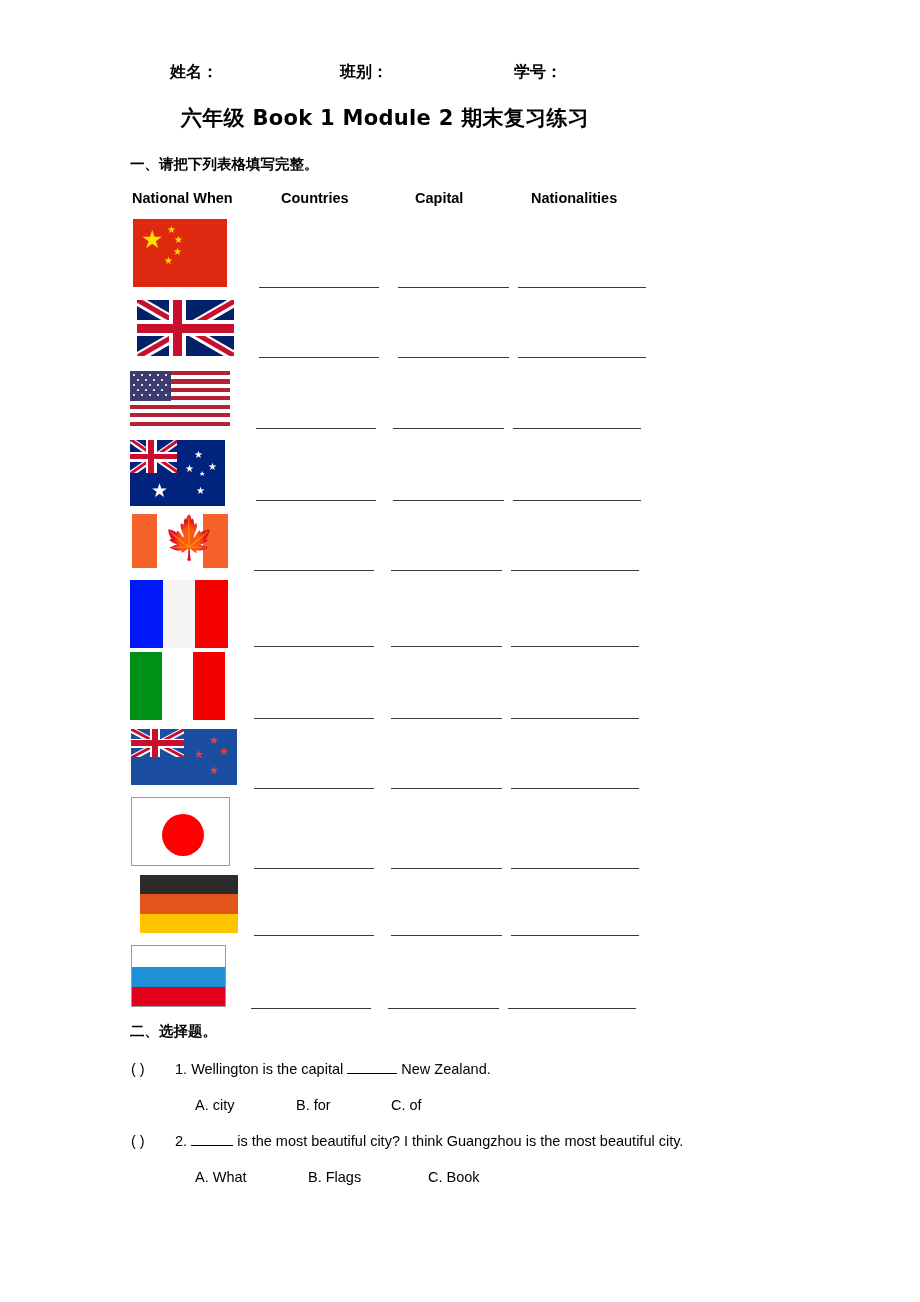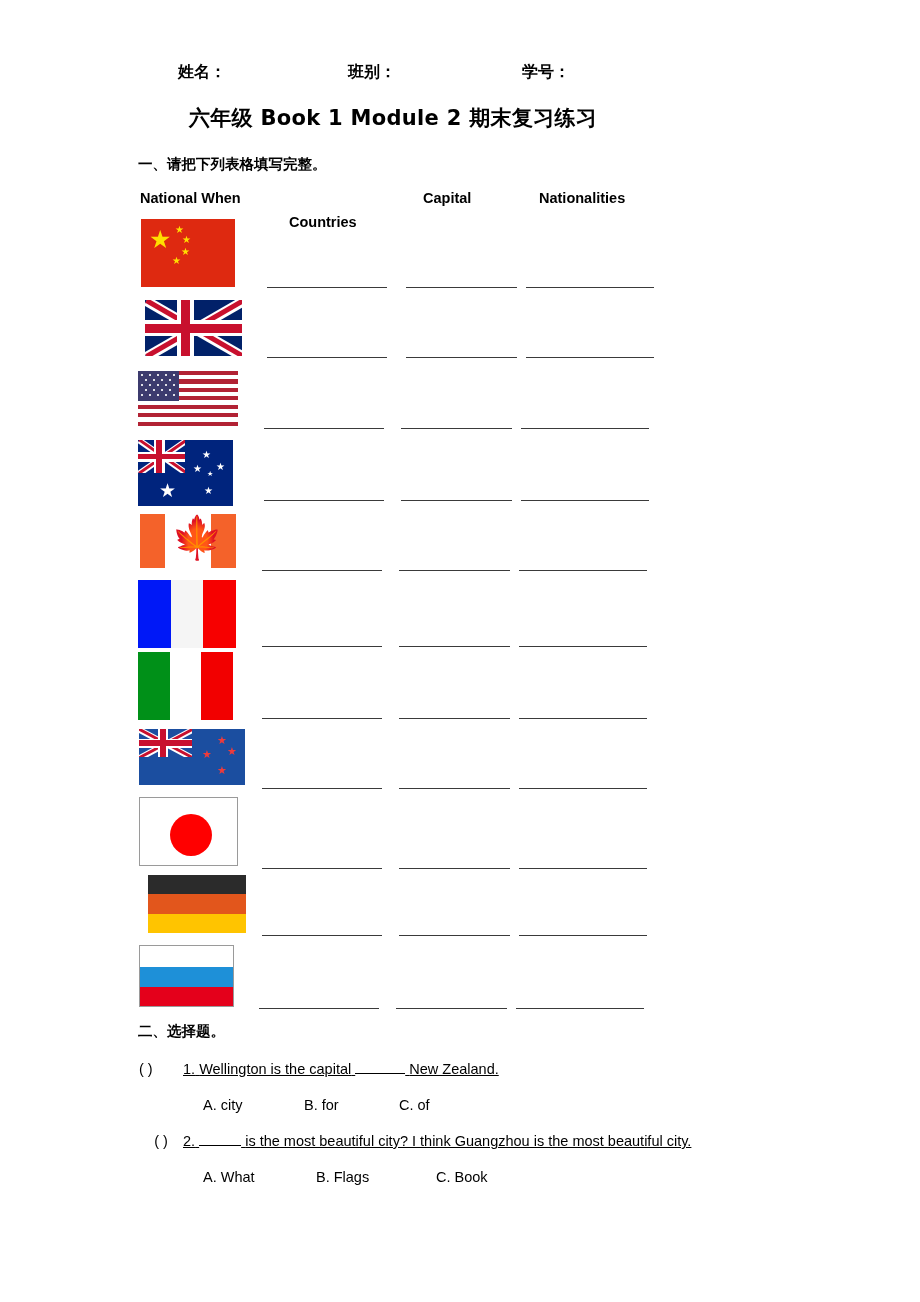--- a/index.html
+++ b/index.html
@@ -11,21 +11,21 @@
     width: 920px;
     height: 1302px;
     position: relative;
     font-family: "Liberation Sans", "DejaVu Sans", sans-serif;
     color: #000000;
     overflow: hidden;
   }
 
   .page {
     position: absolute;
-    left: 8px; top: 0;
+    left: 0; top: 0;
     width: 807px;
     height: 1302px;
   }
 
   
   .name-row {
     position: absolute;
     left: 132px;
     top: 62px;
     width: 660px;
@@ -70,21 +70,21 @@
     position: absolute;
     top: 190px;
     left: 0;
     width: 920px;
     height: 22px;
     font-size: 14.5px;
     font-weight: bold;
   }
   .tbl-head span { position: absolute; top: 0; white-space: nowrap; }
   .th-0 { left: 132px; }
-  .th-1 { left: 281px; margin-top: 24px; }
+  .th-1 { left: 281px; }
   .th-2 { left: 415px; }
   .th-3 { left: 531px; }
 
   
   .flag-wrap { position: absolute; }
   .flag {
     position: relative;
     overflow: hidden;
     background: #fff;
   }
@@ -192,21 +192,20 @@
   .fl-ru .b1 { position: absolute; left: 0; width: 100%; background: #ffffff; }
   .fl-ru .b2 { position: absolute; left: 0; width: 100%; background: #1e90d8; }
   .fl-ru .b3 { position: absolute; left: 0; width: 100%; background: #e4001b; }
 
   
   .mc-q {
     position: absolute;
     left: 131px;
     font-size: 14.5px;
     white-space: nowrap;
-    text-decoration: underline;
   }
   .mc-paren { display: inline-block; width: 44px; }
   .mc-blank {
     display: inline-block;
     border-bottom: 1.3px solid #000;
     height: 13px;
     vertical-align: baseline;
   }
   .mc-opts {
     position: absolute;
@@ -423,21 +422,21 @@
     <span>Wellington is the capital</span>
     <span class="mc-blank" style="width:50px;"></span>
     <span>New Zealand.</span>
   </div>
   <div class="mc-opts" style="left:195px; top:1097px; width:400px;">
     <span style="left:0px;">A. city</span>
     <span style="left:101px;">B. for</span>
     <span style="left:196px;">C. of</span>
   </div>
 
-  <div class="mc-q" style="top:1132px;text-align:center;">
+  <div class="mc-q" style="top:1132px;">
     <span class="mc-paren">(      )</span><span>2.</span>
     <span class="mc-blank" style="width:42px;"></span>
     <span>is the most beautiful city? I think Guangzhou is the most beautiful city.</span>
   </div>
   <div class="mc-opts" style="left:195px; top:1169px; width:420px;">
     <span style="left:0px;">A. What</span>
     <span style="left:113px;">B. Flags</span>
     <span style="left:233px;">C. Book</span>
   </div>
 

